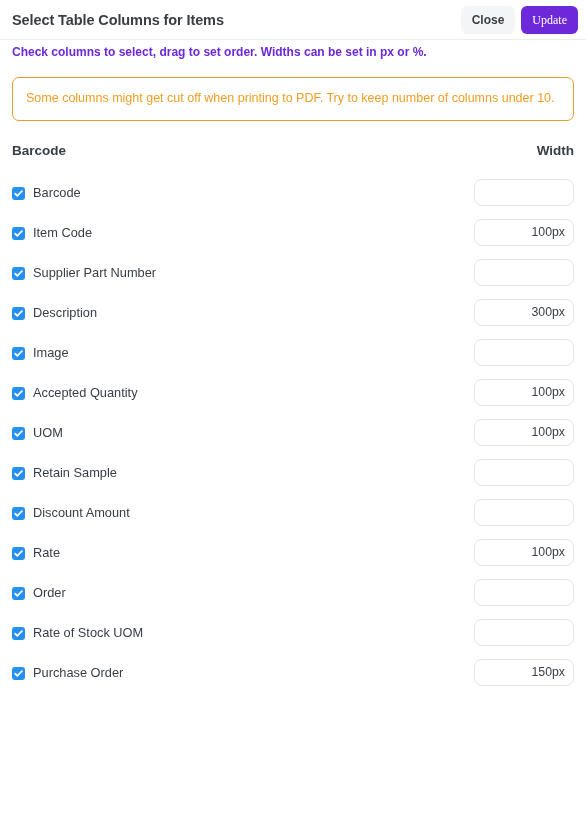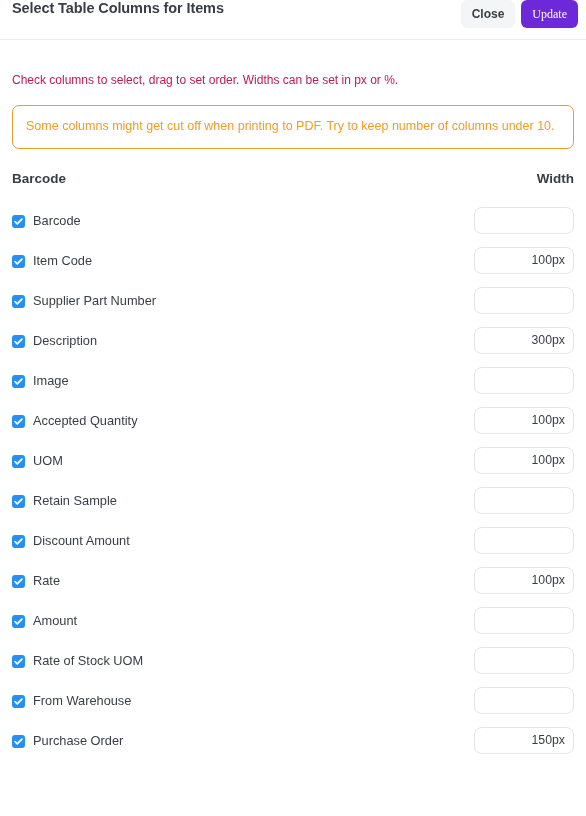--- a/index.html
+++ b/index.html
@@ -13,21 +13,21 @@
     font-family: "Liberation Sans", sans-serif;
     -webkit-font-smoothing: antialiased;
   }
 
   
   .modal-header {
     position: relative;
     height: 40px;
     border-bottom: 1px solid #ebeef0;
     display: flex;
-    align-items: flex-start;
+    align-items: center;
     padding: 0 8px 0 12px;
   }
   .modal-title {
     font-size: 14.5px;
     font-weight: bold;
     color: #383e46;
     letter-spacing: -0.1px;
     flex: 1 1 auto;
     white-space: nowrap;
   }
@@ -58,23 +58,24 @@
     font-weight: normal;
     font-family: Liberation Serif, serif;
   }
 
   
   .modal-body {
     padding: 0 12px;
   }
   .hint-text {
     font-size: 12px;
-    color: #be185d;
-    margin-top: 32px;
+    color: #6d28d9;
+    margin-top: 4px;
     line-height: 1.4;
+    font-weight: bold;
   }
   .alert-warning {
     margin-top: 16px;
     border: 1px solid #e5a02b;
     border-radius: 7px;
     padding: 11px 13px 12px 13px;
     color: #ee9e22;
     font-size: 12.5px;
     line-height: 1.55;
   }
@@ -289,43 +290,32 @@
             </div>
             <input type="text" class="width-input" placeholder="" value="100px" style="">
           </div>
           <div class="col-row">
             <div class="row-left">
               <span class="checkbox">
                 <svg viewBox="0 0 13 13" xmlns="http://www.w3.org/2000/svg">
                   <path d="M3.1 6.7 L5.2 8.8 L9.9 4.1" fill="none" stroke="#ffffff" stroke-width="1.7" stroke-linecap="round" stroke-linejoin="round"></path>
                 </svg>
               </span>
-              <span class="col-label">Amount</span>
+              <span class="col-label">Order</span>
             </div>
             <input type="text" class="width-input" placeholder="" style="">
           </div>
           <div class="col-row">
             <div class="row-left">
               <span class="checkbox">
                 <svg viewBox="0 0 13 13" xmlns="http://www.w3.org/2000/svg">
                   <path d="M3.1 6.7 L5.2 8.8 L9.9 4.1" fill="none" stroke="#ffffff" stroke-width="1.7" stroke-linecap="round" stroke-linejoin="round"></path>
                 </svg>
               </span>
               <span class="col-label">Rate of Stock UOM</span>
-            </div>
-            <input type="text" class="width-input" placeholder="" style="">
-          </div>
-          <div class="col-row">
-            <div class="row-left">
-              <span class="checkbox">
-                <svg viewBox="0 0 13 13" xmlns="http://www.w3.org/2000/svg">
-                  <path d="M3.1 6.7 L5.2 8.8 L9.9 4.1" fill="none" stroke="#ffffff" stroke-width="1.7" stroke-linecap="round" stroke-linejoin="round"></path>
-                </svg>
-              </span>
-              <span class="col-label">From Warehouse</span>
             </div>
             <input type="text" class="width-input" placeholder="" style="">
           </div>
           <div class="col-row">
             <div class="row-left">
               <span class="checkbox">
                 <svg viewBox="0 0 13 13" xmlns="http://www.w3.org/2000/svg">
                   <path d="M3.1 6.7 L5.2 8.8 L9.9 4.1" fill="none" stroke="#ffffff" stroke-width="1.7" stroke-linecap="round" stroke-linejoin="round"></path>
                 </svg>
               </span>

